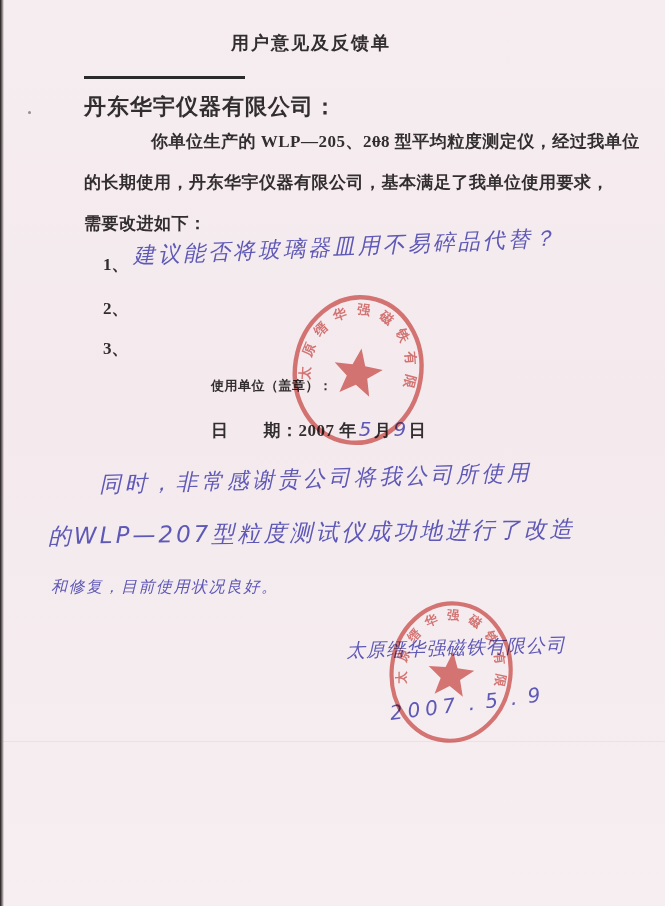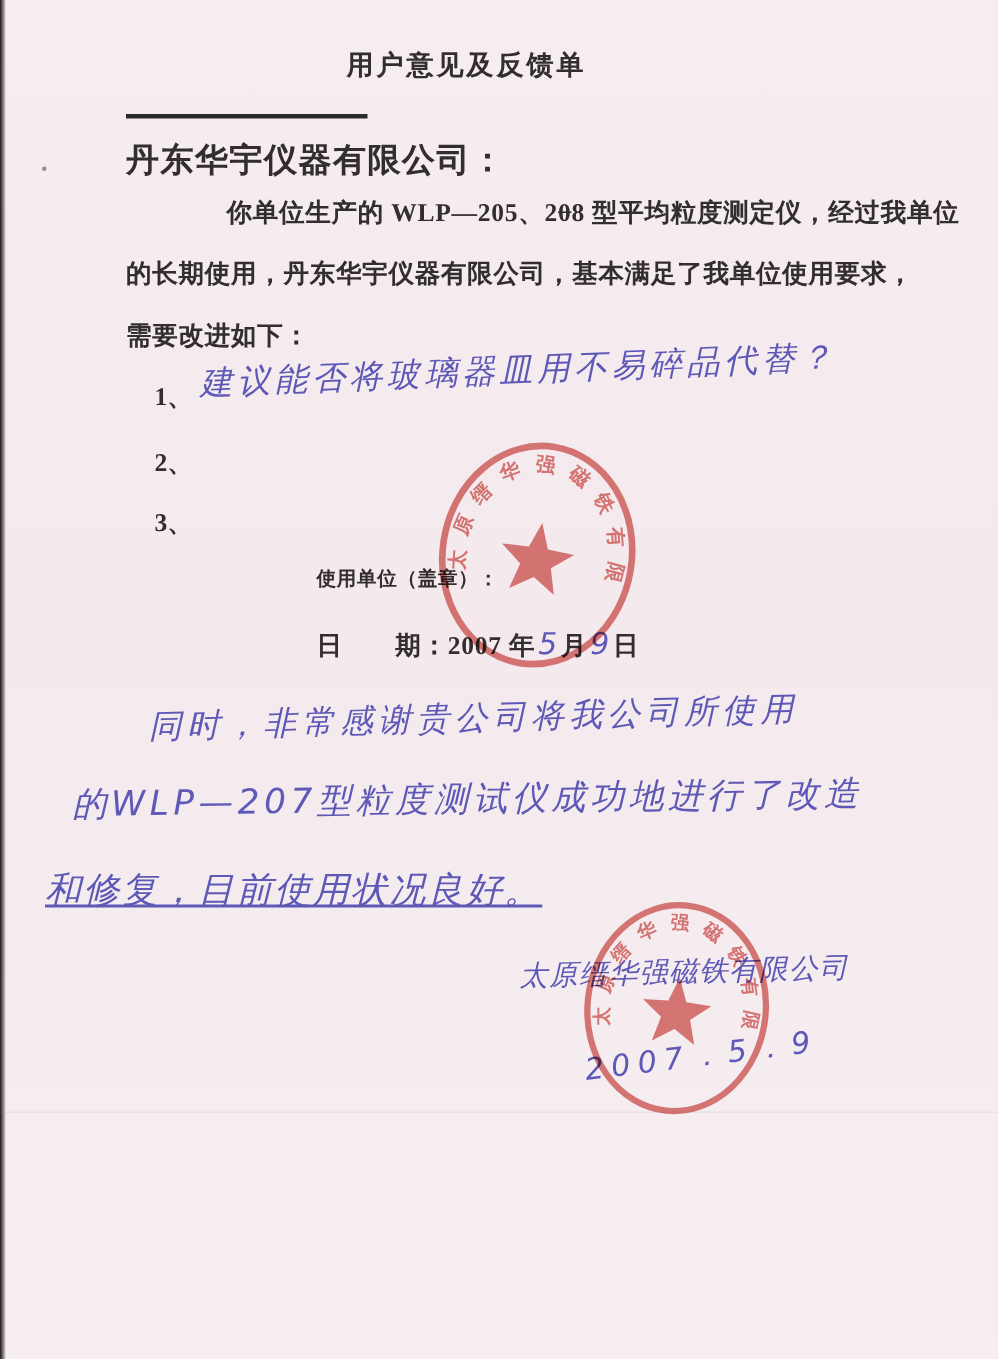--- a/index.html
+++ b/index.html
@@ -40,21 +40,21 @@
   .n3{top:337px;left:103px;}
   .hand-item{top:241px;left:133px;font-size:22px;letter-spacing:3px;
     transform:rotate(-2.4deg);transform-origin:left center;}
   .sign-label{top:377px;left:211px;font-size:13px;letter-spacing:0.5px;}
   .date-line{top:417px;left:211px;font-size:17px;letter-spacing:0.5px;}
   .hand-inline{font-size:20px;padding:0 2px;}
   .hw1{top:470px;left:99px;font-size:22px;letter-spacing:3.5px;
     transform:rotate(-1.6deg);transform-origin:left center;}
   .hw2{top:521px;left:48px;font-size:23px;letter-spacing:3px;
     transform:rotate(-0.8deg);transform-origin:left center;}
-  .hw3{top:577px;left:30px;font-size:24px;letter-spacing:1.5px;text-decoration:underline;}
+  .hw3{top:577px;left:51px;font-size:16px;letter-spacing:1.5px;}
   .hw-sig{top:638px;left:346px;font-size:19px;letter-spacing:1px;
     transform:rotate(-1.5deg);transform-origin:left center;}
   .hw-date{top:700px;left:390px;font-size:20px;letter-spacing:5px;
     transform:rotate(-7deg);transform-origin:left center;}
 
   .stamp{mix-blend-mode:multiply;opacity:0.82;}
   .stamp-top{top:292px;left:289px;width:138px;height:158px;transform:rotate(9deg);}
   .stamp-bottom{top:597px;left:386px;width:130px;height:152px;transform:rotate(6deg);}
   .stamp text{
     font-family:"Liberation Serif","DejaVu Serif",serif;

